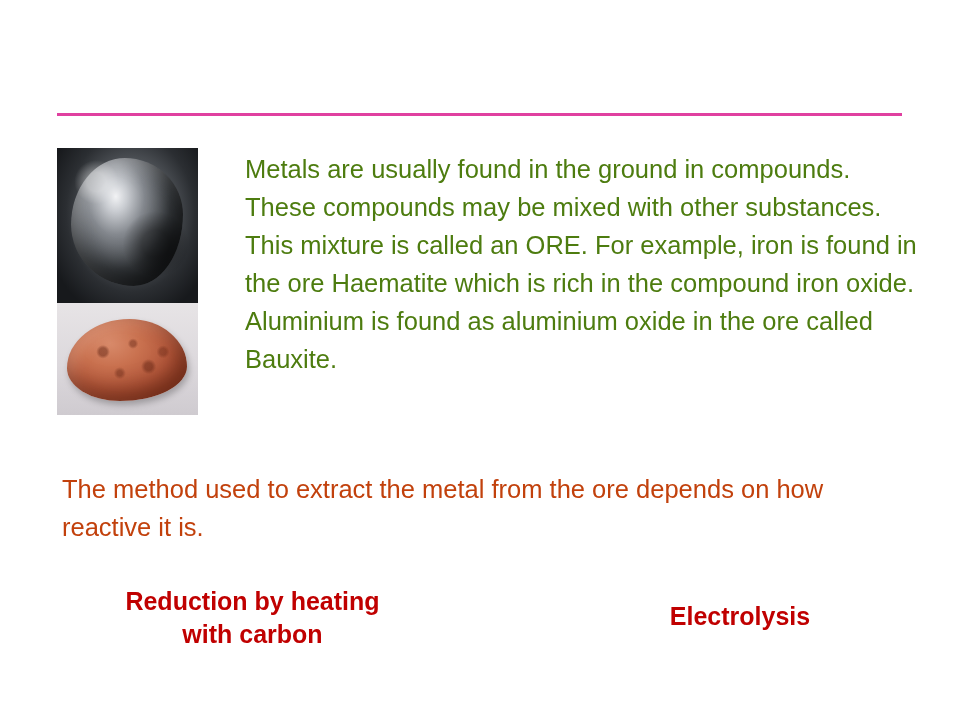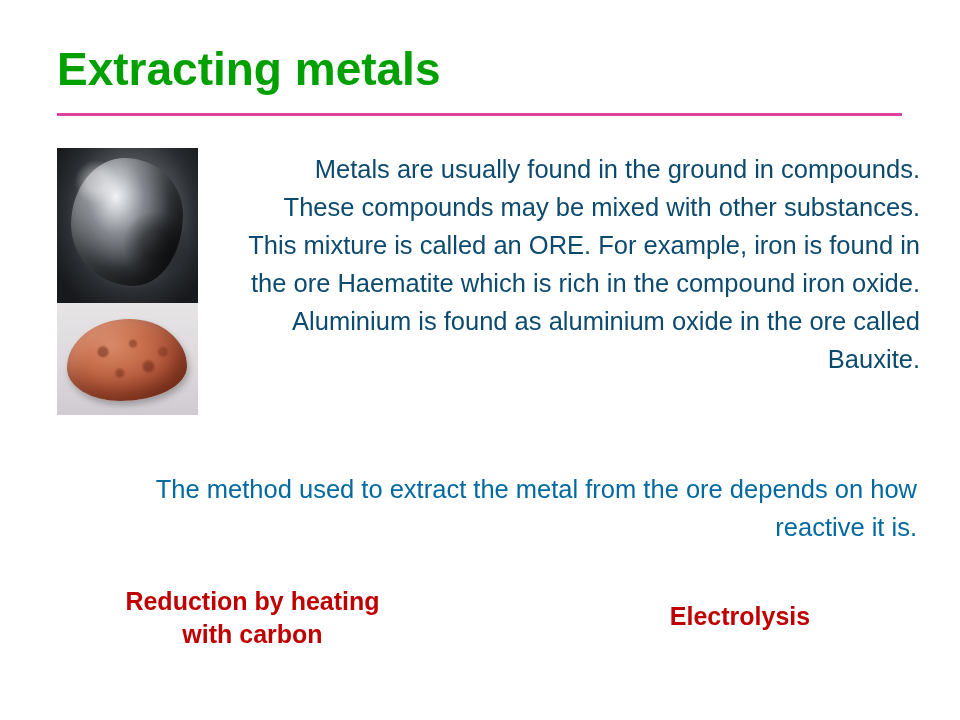--- a/index.html
+++ b/index.html
@@ -108,32 +108,30 @@
   }
 
   
   .para-main {
     position: absolute;
     left: 245px;
     top: 150px;
     width: 675px;
     font-size: 25.5px;
     line-height: 38px;
-    color: #0c4a6e;
-    text-align: right;
+    color: #4d7c0f;
   }
   .para-method {
     position: absolute;
     left: 62px;
     top: 470px;
     width: 855px;
     font-size: 25.5px;
     line-height: 38px;
-    color: #0369a1;
-    text-align: right;
+    color: #c2410c;
   }
 
   
   .opt {
     position: absolute;
     color: #c00000;
     font-weight: bold;
     font-size: 25px;
     line-height: 33px;
     text-align: center;
@@ -147,21 +145,20 @@
     left: 575px;
     top: 600px;
     width: 330px;
   }
 </style>
 </head>
 <body>
 
 <div class="slide">
 
-  <div class="title">Extracting metals</div>
 
   <div class="title-rule"></div>
 
   <div class="img-ore-top"></div>
 
   <div class="img-ore-bottom"></div>
 
   <div class="para-main">Metals are usually found in the ground in compounds.  These compounds may be mixed with other substances.  This mixture is called an ORE.  For example, iron is found in the ore Haematite which is rich in the compound iron oxide.  Aluminium is found as aluminium oxide in the ore called Bauxite.</div>
 
   <div class="para-method">The method used to extract the metal from the ore depends on how reactive it is.</div>

